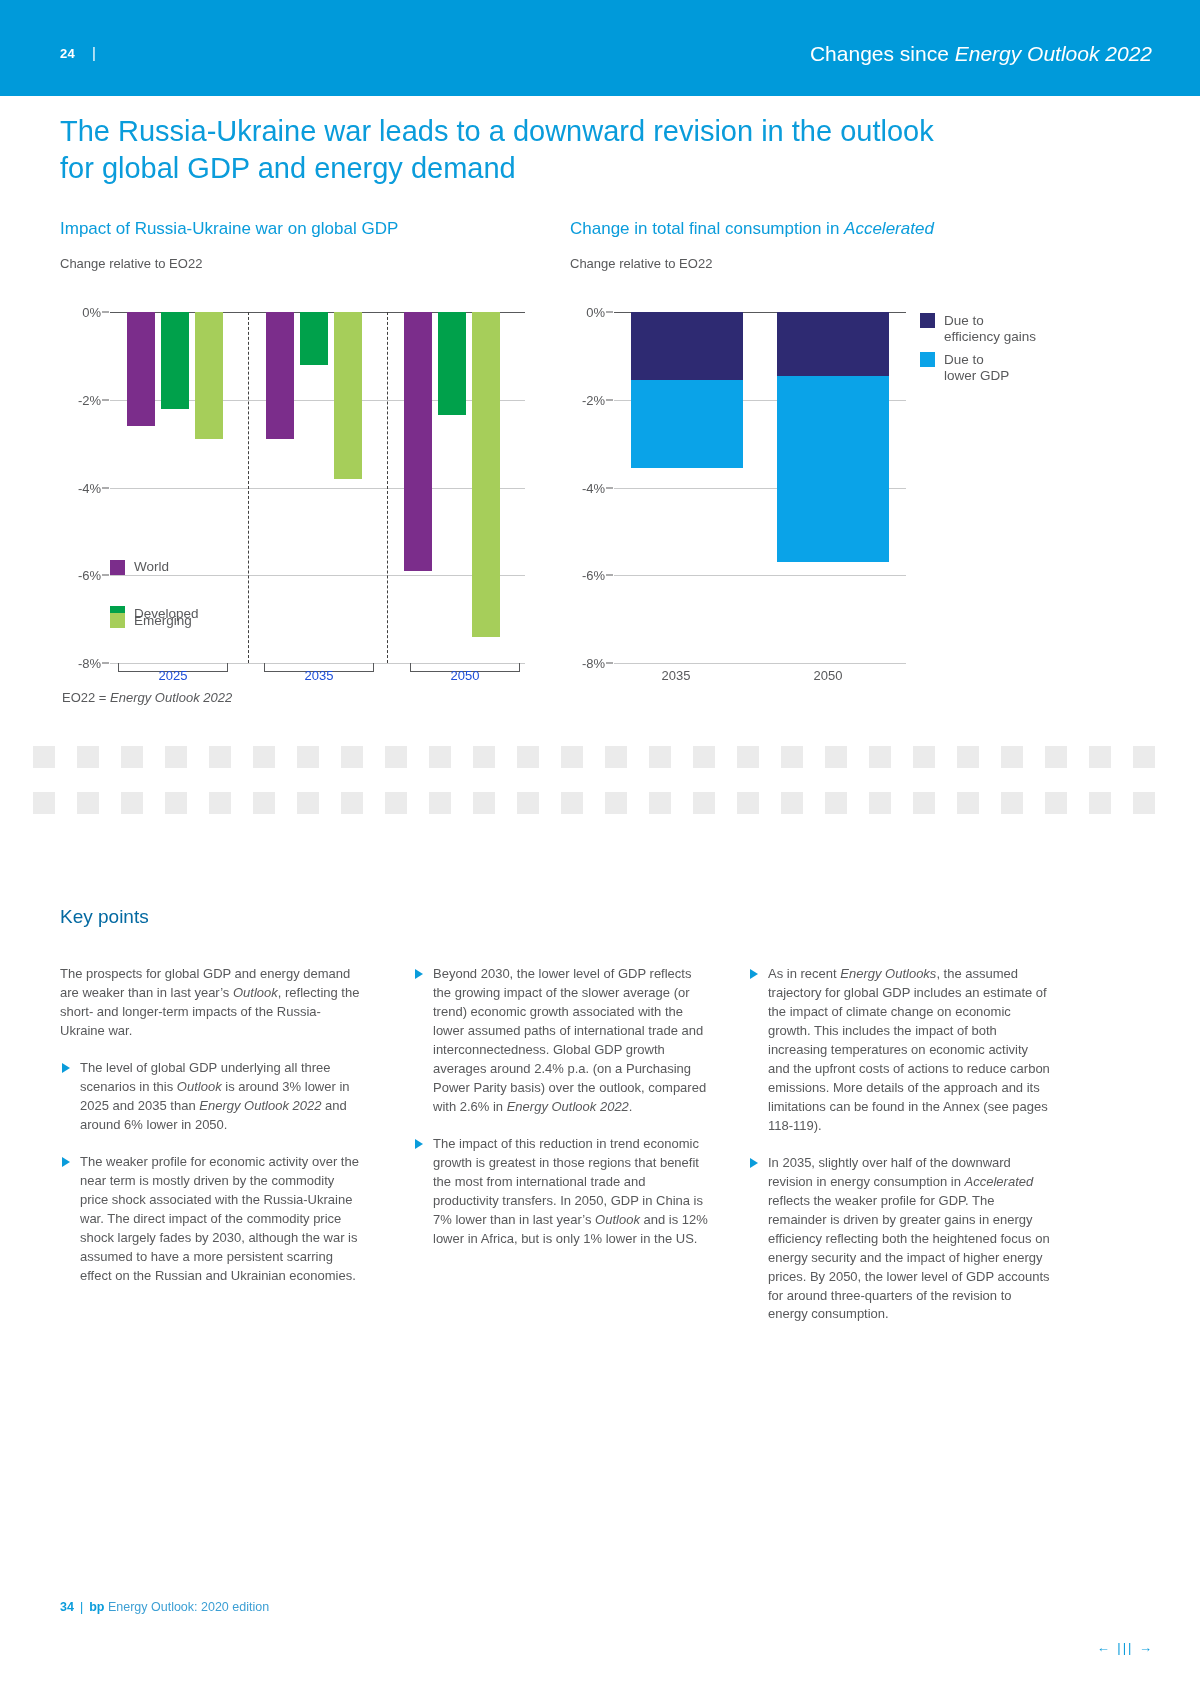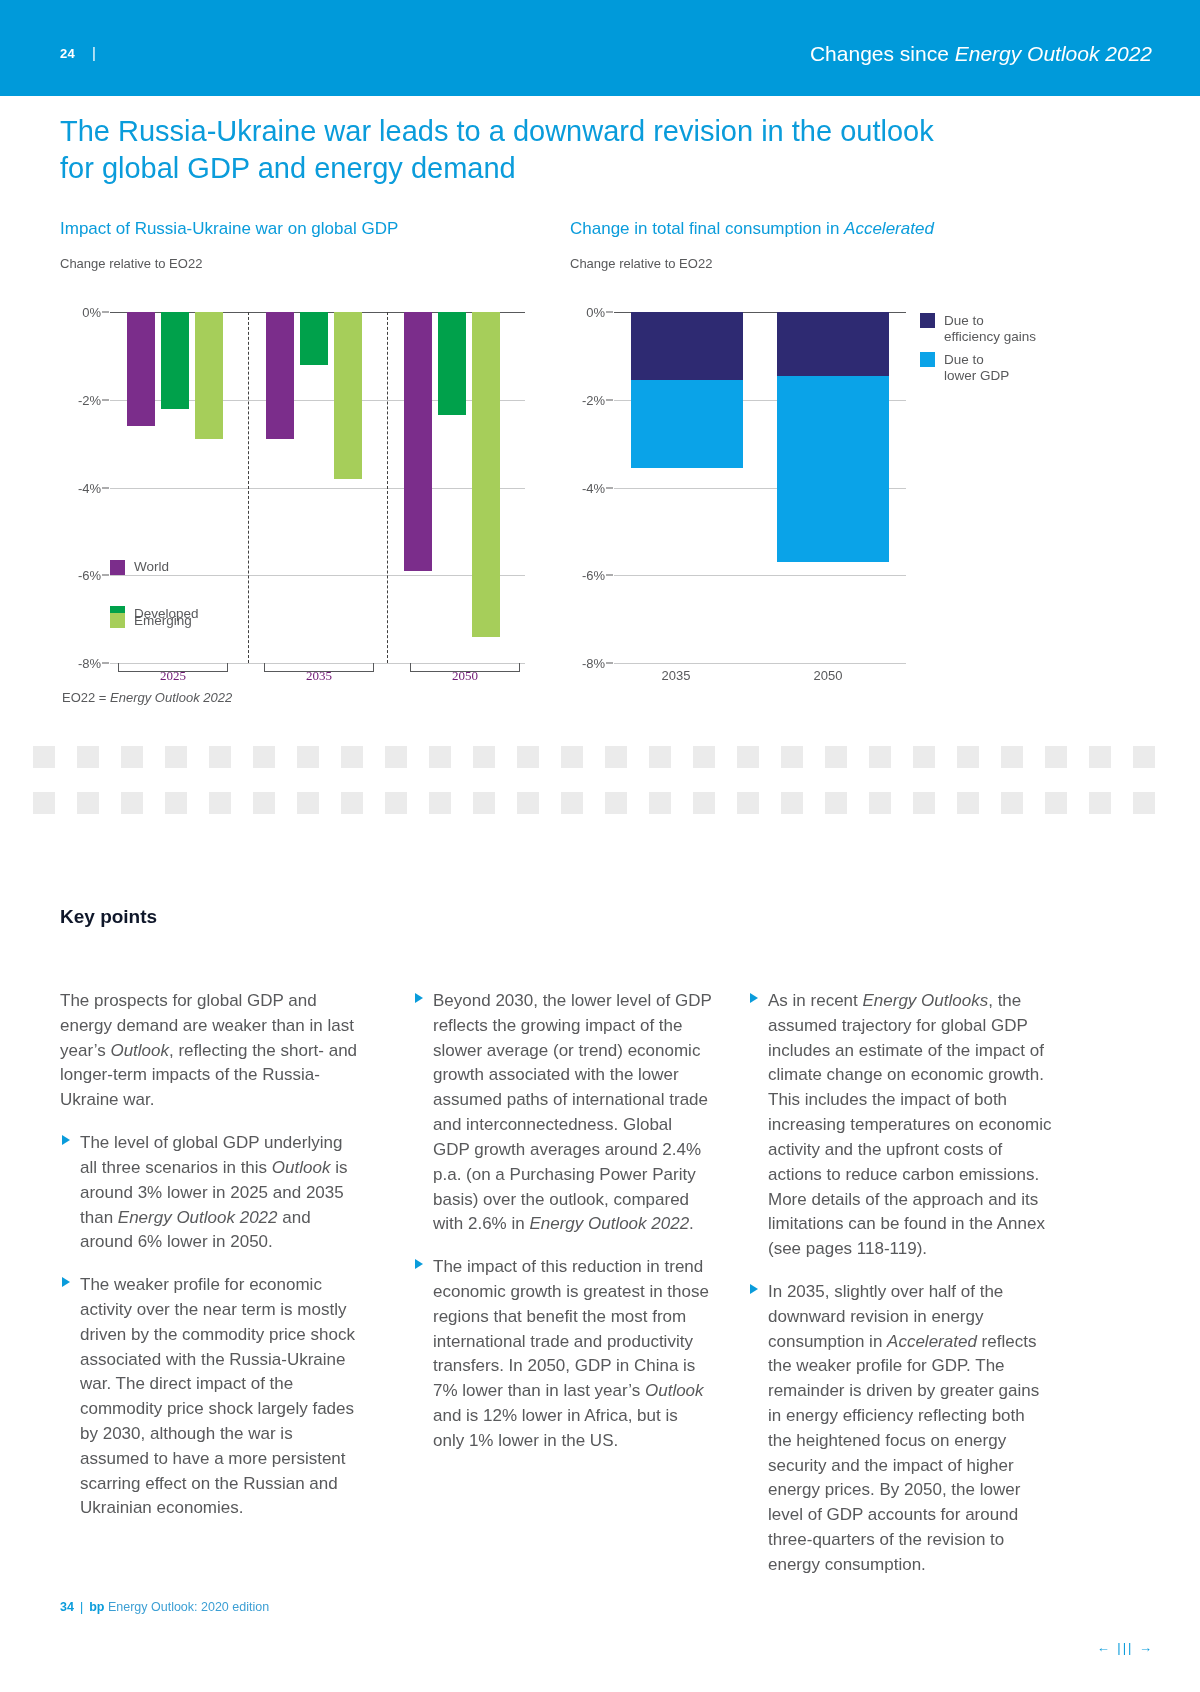--- a/index.html
+++ b/index.html
@@ -55,46 +55,45 @@
     position:absolute; right:100%; margin-right:9px;
     font-size:13px; color:#58595b; white-space:nowrap; transform:translateY(-50%);
   }
   .tickdash{ position:absolute; right:100%; margin-right:1px; width:7px; height:1px; background:#58595b; transform:translateY(-50%);}
   .bar{ position:absolute; }
   .sep{ position:absolute; width:0; border-left:1.5px dashed #3f3f3f; }
 
   
   .bracket{ position:absolute; border:1px solid #58595b; border-top:none; height:9px; }
   .bracket-label{
-    position:absolute; font-size:13px; color:#701a75; white-space:nowrap;
+    position:absolute; font-size:13px; color:#1d4ed8; white-space:nowrap;
     transform:translateX(-50%);
-    font-family:Liberation Serif, serif;
   }
   .xlabel{
     position:absolute; font-size:13px; color:#58595b; white-space:nowrap; transform:translateX(-50%);
   }
 
   .note{ position:absolute; font-size:13px; color:#58595b; white-space:nowrap; }
   .note i{ font-style:italic; }
 
   
   .legend-item{ position:absolute; display:flex; align-items:flex-start; }
   .legend-swatch{ width:15px; height:15px; flex:0 0 15px; }
   .legend-label{ margin-left:9px; font-size:13.5px; color:#58595b; line-height:1.18; white-space:pre-line; }
 
   
   .dotband{ position:absolute; left:0; width:1200px; display:flex; flex-wrap:wrap; }
   .dotsq{ width:22px; height:22px; background:#ebebeb; }
 
   
   .kp-title{
     position:absolute; left:60px; top:906px;
-    color:#0f172a; font-size:19px; font-weight:700;
-  }
-  .kp-col{ position:absolute; top:965px; font-size:17px; line-height:1.46; color:#58595b;margin-top:24px; }
+    color:#0369a1; font-size:19px; font-weight:400;
+  }
+  .kp-col{ position:absolute; top:965px; font-size:13px; line-height:1.46; color:#58595b; }
   .kp-col.c1{ left:60px;  width:300px; }
   .kp-col.c2{ left:413px; width:300px; }
   .kp-col.c3{ left:748px; width:305px; }
   .kp-intro{ margin:0 0 18px 0; }
   .kp-item{ position:relative; padding-left:20px; margin-bottom:18px; }
   .kp-arrow{
     position:absolute; left:2px; top:4px;
     width:0; height:0; border-left:8px solid #0a9cdb;
     border-top:5.5px solid transparent; border-bottom:5.5px solid transparent;
   }

